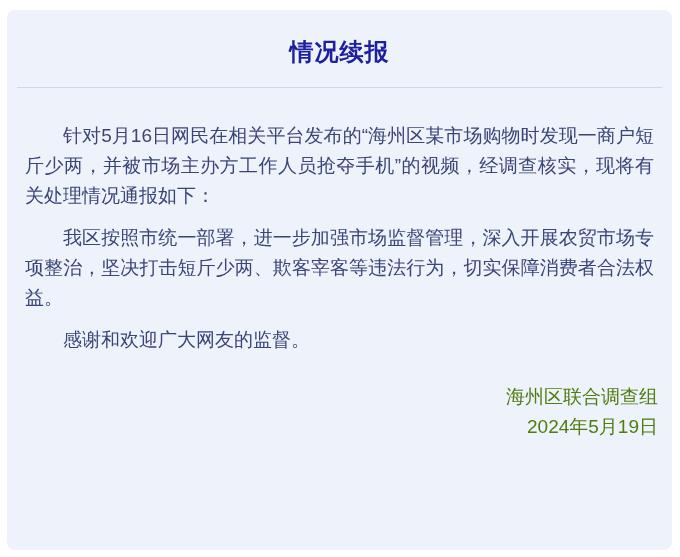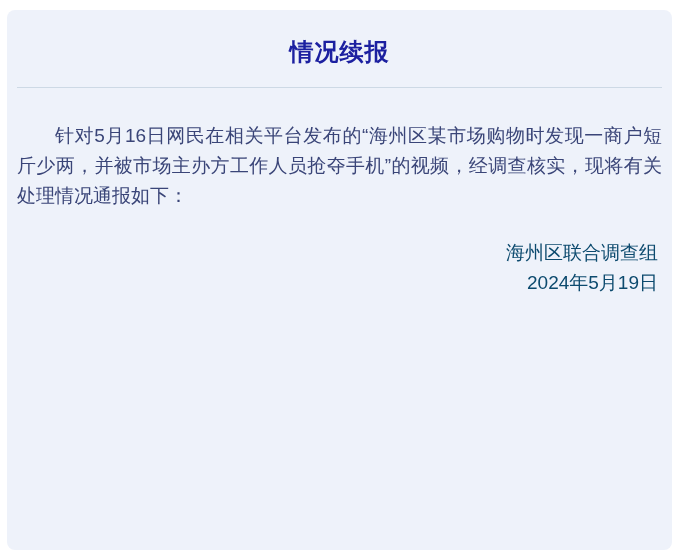--- a/index.html
+++ b/index.html
@@ -42,44 +42,46 @@
   }
   .notice-body {
     margin-top: 33px;
     padding: 0 6px;
     font-size: 19px;
     line-height: 30px;
     color: #3a4578;
     text-align: justify;
   }
   .notice-body p {
-    margin: 4px;
+    margin: 12px;
     text-indent: 2em;
   }
   .notice-signature {
     margin-top: 27px;
     padding-right: 14px;
     font-size: 19px;
     line-height: 30px;
-    color: #0c4a6e;
+    color: #4d7c0f;
     text-align: right;
   }
   .notice-signature div {
     margin: 0;
   }
 </style>
 </head>
 <body>
 
 <div class="notice-panel">
   <h1 class="notice-title">情况续报</h1>
 
   <hr class="title-divider">
 
   <div class="notice-body">
     <p>针对5月16日网民在相关平台发布的“海州区某市场购物时发现一商户短斤少两，并被市场主办方工作人员抢夺手机”的视频，经调查核实，现将有关处理情况通报如下：</p>
+    <p>我区按照市统一部署，进一步加强市场监督管理，深入开展农贸市场专项整治，坚决打击短斤少两、欺客宰客等违法行为，切实保障消费者合法权益。</p>
+    <p>感谢和欢迎广大网友的监督。</p>
   </div>
 
   <div class="notice-signature">
     <div>海州区联合调查组</div>
     <div>2024年5月19日</div>
   </div>
 </div>
 
 </body></html>

